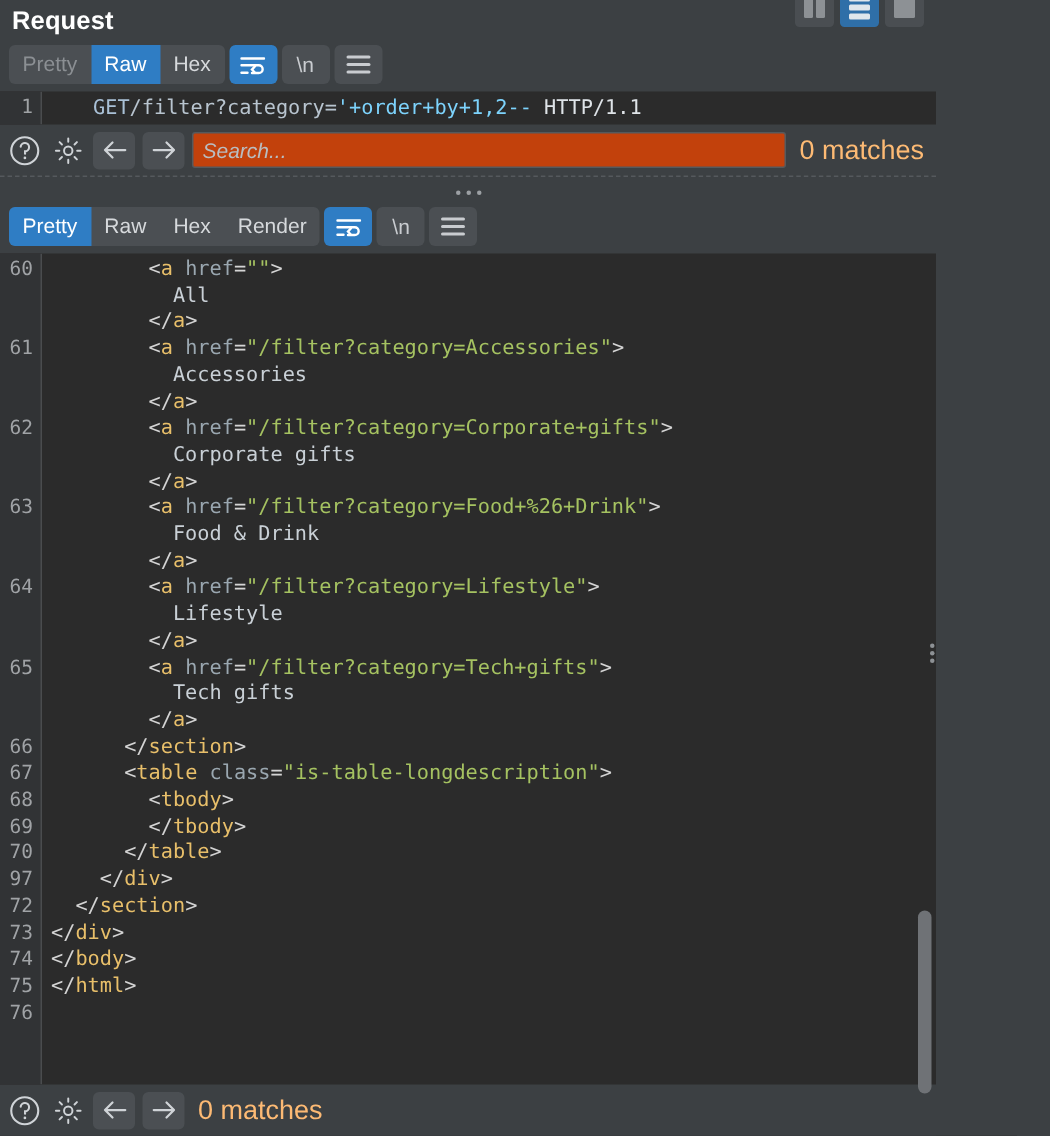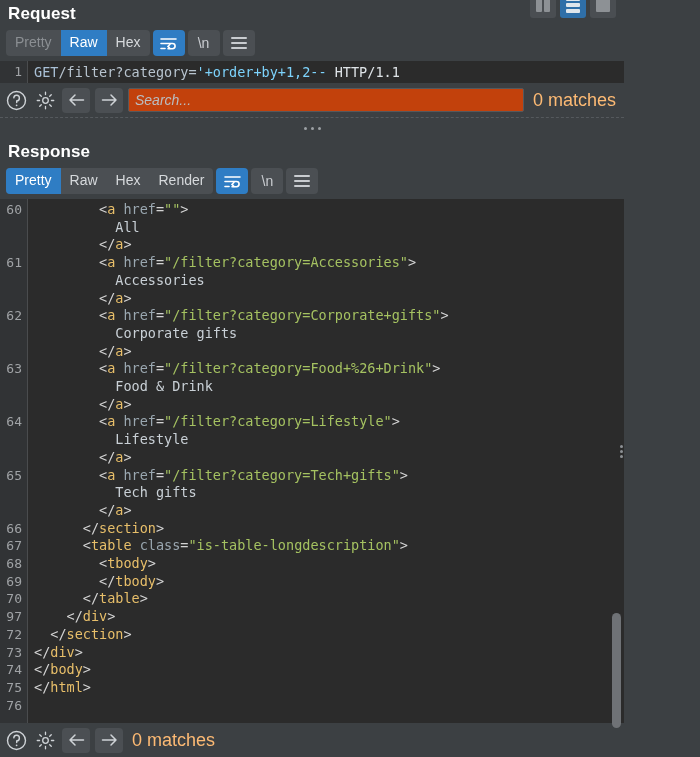--- a/index.html
+++ b/index.html
@@ -162,21 +162,21 @@
     overflow: hidden;
   }
   .request-editor .code { line-height: 18px; }
 
   
   .t-punct  { color: #d4d4d4; }
   .t-tag    { color: #e8bf6a; }
   .t-attr   { color: #9aa7b0; margin-top: 24px; }
   .t-val    { color: #a5c261; }
   .t-text   { color: #c9d0d6; }
-  .t-method { color: #a9c0d6; }
+  .t-method { color: #a9c0d6; margin-left: 28px; }
   .t-url    { color: #b8c4cf; }
   .t-payload{ color: #7dd3fc; }
   .t-proto  { color: #dfe4e8; }
 
   
   .search-bar {
     display: flex;
     align-items: center;
     gap: 5px;
     padding: 3px 8px 3px 4px;
@@ -373,21 +373,20 @@
   </div>
 
   <div class="splitter">
     <span class="dots">
       <i></i>
         <i></i>
         <i></i>
     </span>
   </div>
 
-  <div class="section-title">Response</div>
 
   <div class="view-toolbar">
     <div class="seg">
       <div class="seg-btn active">Pretty</div>
       <div class="seg-btn">Raw</div>
       <div class="seg-btn">Hex</div>
       <div class="seg-btn">Render</div>
     </div>
     <div class="tool-btn active">
       <svg width="17" height="13" viewBox="0 0 17 13" fill="none" stroke="#ffffff" stroke-width="1.6" stroke-linecap="round">

